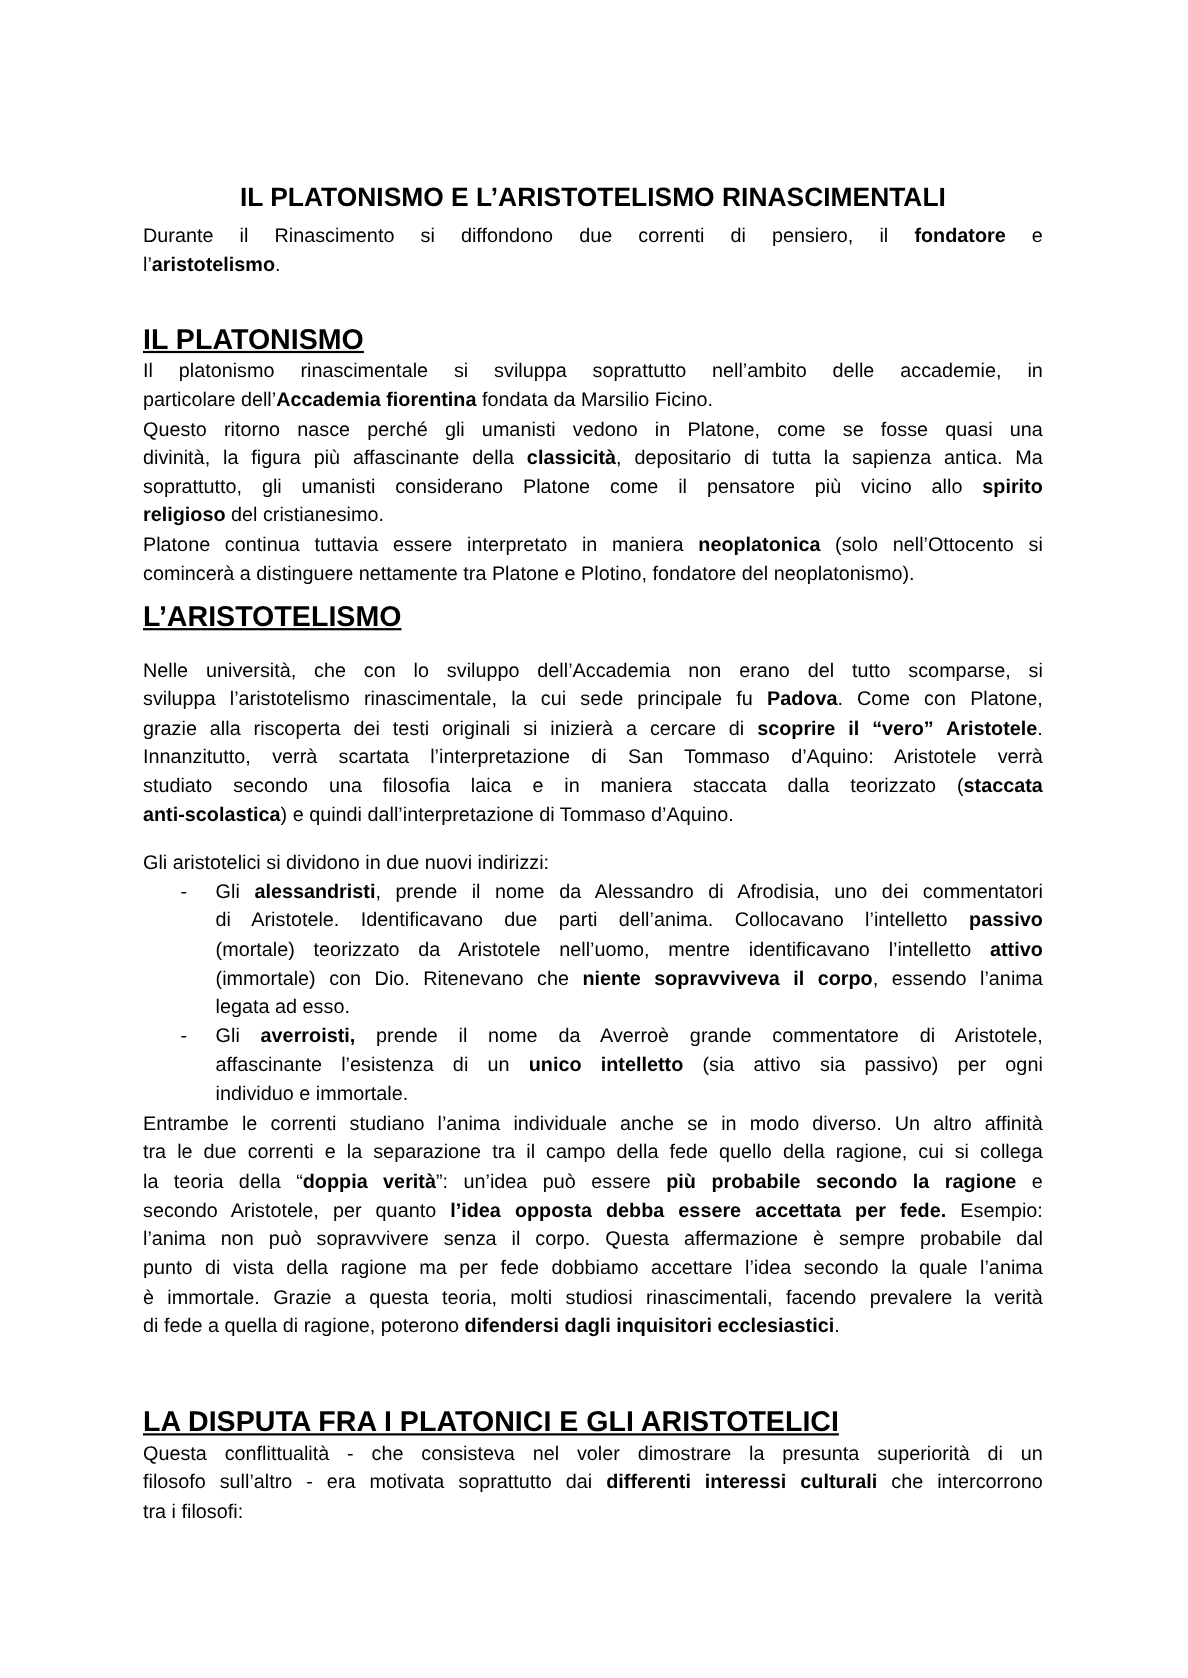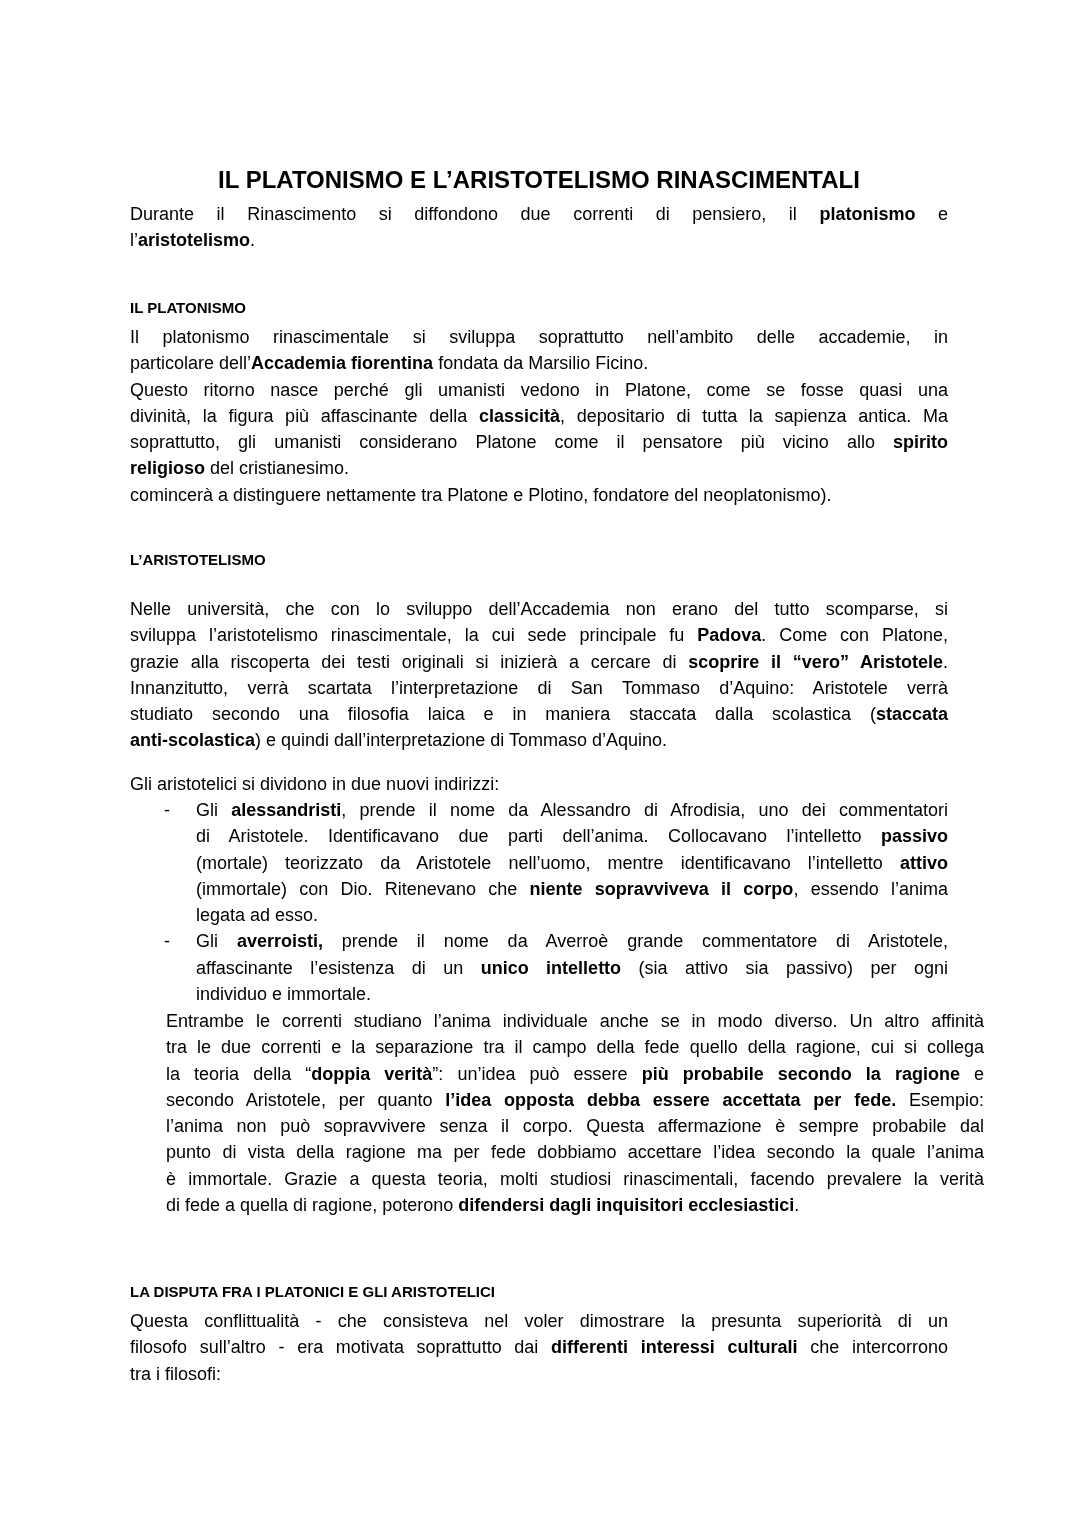--- a/index.html
+++ b/index.html
@@ -1,57 +1,58 @@
 <!DOCTYPE html>
 <html><head>
 <meta charset="utf-8">
 <style>
   html, body { margin: 0; padding: 0; background: #ffffff; }
   body { width: 1080px; height: 1525px; position: relative; overflow: hidden;
          font-family: "Liberation Sans", sans-serif; color: #000000; }
   .page { position: absolute; left: 130px; top: 0; width: 818px; }
   .blk { position: absolute; left: 0; width: 818px; }
   .title { font-weight: bold; font-size: 24px; line-height: 34px; white-space: nowrap; text-align: center; }
-  .h2 { font-weight: bold; font-size: 15px; line-height: 28px; white-space: nowrap; }
+  .h2 { font-weight: bold; font-size: 26px; line-height: 28px; white-space: nowrap; text-decoration: underline; }
   .ln { display: block; font-size: 18px; line-height: 26.3px; height: 26.3px; white-space: nowrap; }
   .ln.j { text-align: justify; text-align-last: justify; white-space: normal; }
   .b { font-weight: bold; }
   .bullet-list { position: absolute; left: 0; width: 818px; }
   .bullet { position: relative; }
   .dash { position: absolute; left: 34px; top: 0; font-size: 18px; line-height: 26.3px; }
   .bullet-body { margin-left: 66px; width: 752px; }
   .bullet-body .ln { width: 752px; }
 </style>
 </head>
 <body>
 
 <div class="page">
   <h1 class="blk title" style="top:163px;margin:0;">IL PLATONISMO E L’ARISTOTELISMO RINASCIMENTALI</h1>
   <div id="content">
       <div class="blk" style="top: 201px;">
-        <div class="ln j"><span>Durante il Rinascimento si diffondono due correnti di pensiero, il </span><span class="b">platonismo</span><span> e</span></div>
+        <div class="ln j"><span>Durante il Rinascimento si diffondono due correnti di pensiero, il </span><span class="b">fondatore</span><span> e</span></div>
         <div class="ln"><span>l’</span><span class="b">aristotelismo</span><span>.</span></div>
       </div>
       <h2 class="blk h2" style="top: 294px; margin: 0px;">IL PLATONISMO</h2>
       <div class="blk" style="top: 324px;">
         <div class="ln j"><span>Il platonismo rinascimentale si sviluppa soprattutto nell’ambito delle accademie, in</span></div>
         <div class="ln"><span>particolare dell’</span><span class="b">Accademia fiorentina</span><span> fondata da Marsilio Ficino.</span></div>
         <div class="ln j"><span>Questo ritorno nasce perché gli umanisti vedono in Platone, come se fosse quasi una</span></div>
         <div class="ln j"><span>divinità, la figura più affascinante della </span><span class="b">classicità</span><span>, depositario di tutta la sapienza antica. Ma</span></div>
         <div class="ln j"><span>soprattutto, gli umanisti considerano Platone come il pensatore più vicino allo </span><span class="b">spirito</span></div>
         <div class="ln"><span class="b">religioso</span><span> del cristianesimo.</span></div>
+        <div class="ln j"><span>Platone continua tuttavia essere interpretato in maniera </span><span class="b">neoplatonica</span><span> (solo nell’Ottocento si</span></div>
         <div class="ln"><span>comincerà a distinguere nettamente tra Platone e Plotino, fondatore del neoplatonismo).</span></div>
       </div>
       <h2 class="blk h2" style="top: 546px; margin: 0px;">L’ARISTOTELISMO</h2>
       <div class="blk" style="top: 596px;">
         <div class="ln j"><span>Nelle università, che con lo sviluppo dell’Accademia non erano del tutto scomparse, si</span></div>
         <div class="ln j"><span>sviluppa l’aristotelismo rinascimentale, la cui sede principale fu </span><span class="b">Padova</span><span>. Come con Platone,</span></div>
         <div class="ln j"><span>grazie alla riscoperta dei testi originali si inizierà a cercare di </span><span class="b">scoprire il “vero” Aristotele</span><span>.</span></div>
         <div class="ln j"><span>Innanzitutto, verrà scartata l’interpretazione di San Tommaso d’Aquino: Aristotele verrà</span></div>
-        <div class="ln j"><span>studiato secondo una filosofia laica e in maniera staccata dalla scolastica (</span><span class="b">staccata</span></div>
+        <div class="ln j"><span>studiato secondo una filosofia laica e in maniera staccata dalla teorizzato (</span><span class="b">staccata</span></div>
         <div class="ln"><span class="b">anti-scolastica</span><span>) e quindi dall’interpretazione di Tommaso d’Aquino.</span></div>
       </div>
       <div class="blk" style="top: 771px;">
         <div class="ln"><span>Gli aristotelici si dividono in due nuovi indirizzi:</span></div>
       </div>
       <div class="bullet-list" style="top: 797px;">
         <div class="bullet">
           <span class="dash">-</span>
           <div class="bullet-body">
             <div class="ln j"><span>Gli </span><span class="b">alessandristi</span><span>, prende il nome da Alessandro di Afrodisia, uno dei commentatori</span></div>
@@ -63,21 +64,21 @@
         </div>
         <div class="bullet">
           <span class="dash">-</span>
           <div class="bullet-body">
             <div class="ln j"><span>Gli </span><span class="b">averroisti,</span><span> prende il nome da Averroè grande commentatore di Aristotele,</span></div>
             <div class="ln j"><span>affascinante l’esistenza di un </span><span class="b">unico intelletto</span><span> (sia attivo sia passivo) per ogni</span></div>
             <div class="ln"><span>individuo e immortale.</span></div>
           </div>
         </div>
       </div>
-      <div class="blk" style="top: 1008px; margin-left: 36px;">
+      <div class="blk" style="top: 1008px;">
         <div class="ln j"><span>Entrambe le correnti studiano l’anima individuale anche se in modo diverso. Un altro affinità</span></div>
         <div class="ln j"><span>tra le due correnti e la separazione tra il campo della fede quello della ragione, cui si collega</span></div>
         <div class="ln j"><span>la teoria della “</span><span class="b">doppia verità</span><span>”: un’idea può essere </span><span class="b">più probabile secondo la ragione</span><span> e</span></div>
         <div class="ln j"><span>secondo Aristotele, per quanto </span><span class="b">l’idea opposta debba essere accettata per fede.</span><span> Esempio:</span></div>
         <div class="ln j"><span>l’anima non può sopravvivere senza il corpo. Questa affermazione è sempre probabile dal</span></div>
         <div class="ln j"><span>punto di vista della ragione ma per fede dobbiamo accettare l’idea secondo la quale l’anima</span></div>
         <div class="ln j"><span>è immortale. Grazie a questa teoria, molti studiosi rinascimentali, facendo prevalere la verità</span></div>
         <div class="ln"><span>di fede a quella di ragione, poterono </span><span class="b">difendersi dagli inquisitori ecclesiastici</span><span>.</span></div>
       </div>
       <h2 class="blk h2" style="top: 1278px; margin: 0px;">LA DISPUTA FRA I PLATONICI E GLI ARISTOTELICI</h2>

